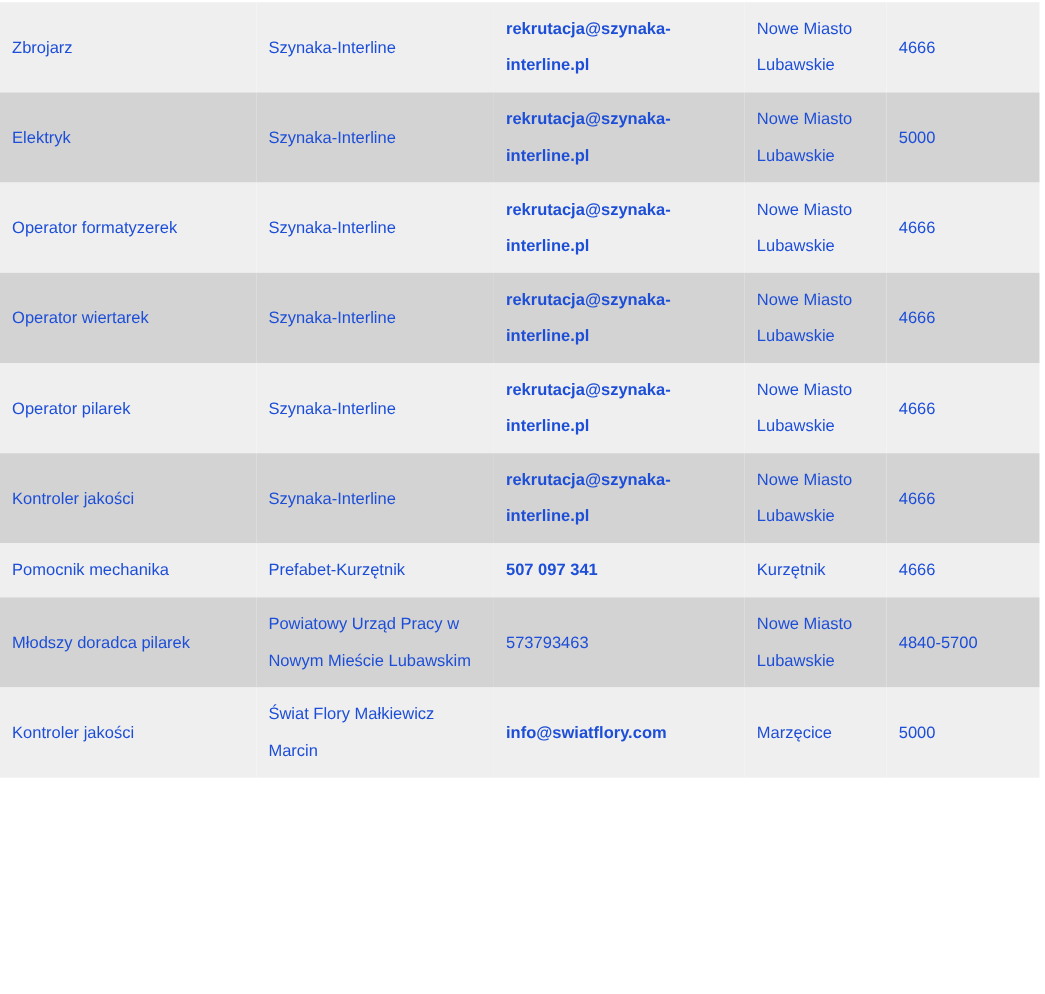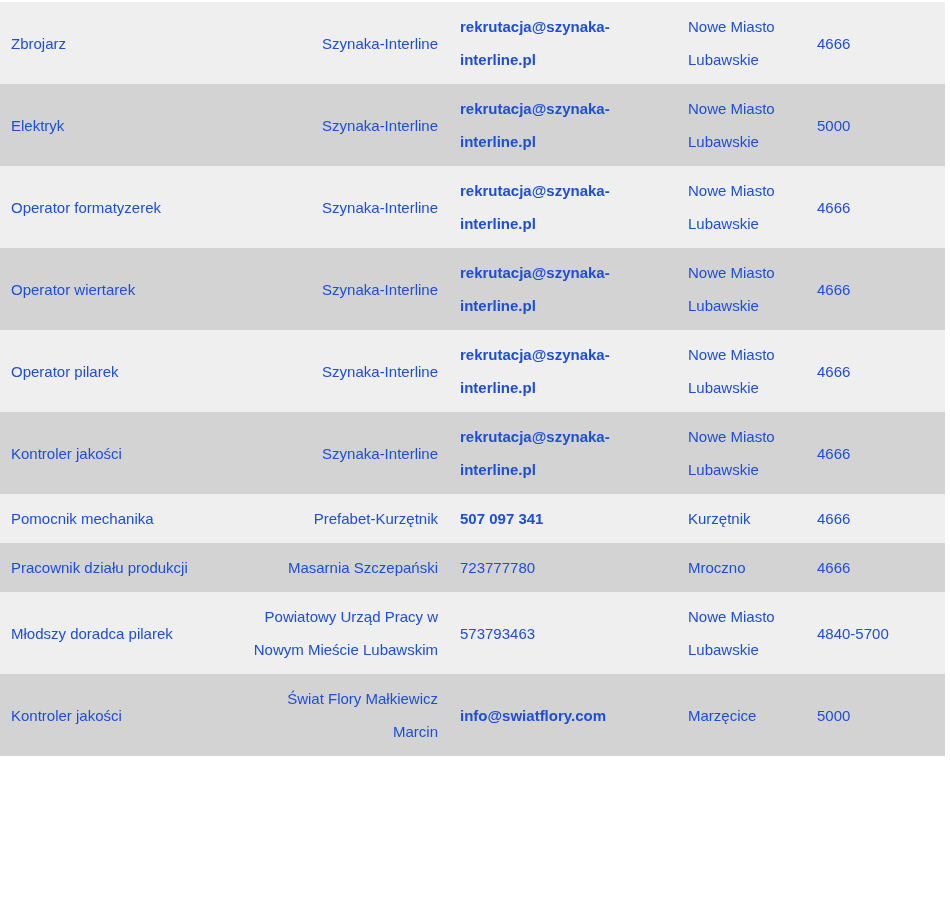--- a/index.html
+++ b/index.html
@@ -22,21 +22,21 @@
   table.jobs td {
     vertical-align: middle;
     padding: 8px 11px;
     font-size: 15px;
     line-height: 33px;
     color: #1d4ed8;
     overflow-wrap: break-word;
   }
   table.jobs tr:nth-child(odd)  { background: #efefef; }
   table.jobs tr:nth-child(even) { background: #d3d3d3; }
-  td.col-company { padding-right: 25px; text-align: right; }
+  td.col-company { padding-right: 25px; }
   td.bold { font-weight: bold; }
 </style>
 </head>
 <body>
 
 <table class="jobs">
   <colgroup>
     <col style="width:233px">
     <col style="width:216px">
     <col style="width:228px">
@@ -87,27 +87,20 @@
         <td class="col-salary">4666</td>
       </tr>
       <tr>
         <td class="col-position">Pomocnik mechanika</td>
         <td class="col-company">Prefabet-Kurzętnik</td>
         <td class="col-contact bold">507 097 341</td>
         <td class="col-location">Kurzętnik</td>
         <td class="col-salary">4666</td>
       </tr>
       <tr>
-        <td class="col-position">Pracownik działu produkcji</td>
-        <td class="col-company">Masarnia Szczepański</td>
-        <td class="col-contact">723777780</td>
-        <td class="col-location">Mroczno</td>
-        <td class="col-salary">4666</td>
-      </tr>
-      <tr>
         <td class="col-position">Młodszy doradca pilarek</td>
         <td class="col-company">Powiatowy Urząd Pracy w Nowym Mieście Lubawskim</td>
         <td class="col-contact">573793463</td>
         <td class="col-location">Nowe Miasto Lubawskie</td>
         <td class="col-salary">4840-5700</td>
       </tr>
       <tr>
         <td class="col-position">Kontroler jakości</td>
         <td class="col-company">Świat Flory Małkiewicz Marcin</td>
         <td class="col-contact bold">info@swiatflory.com</td>

